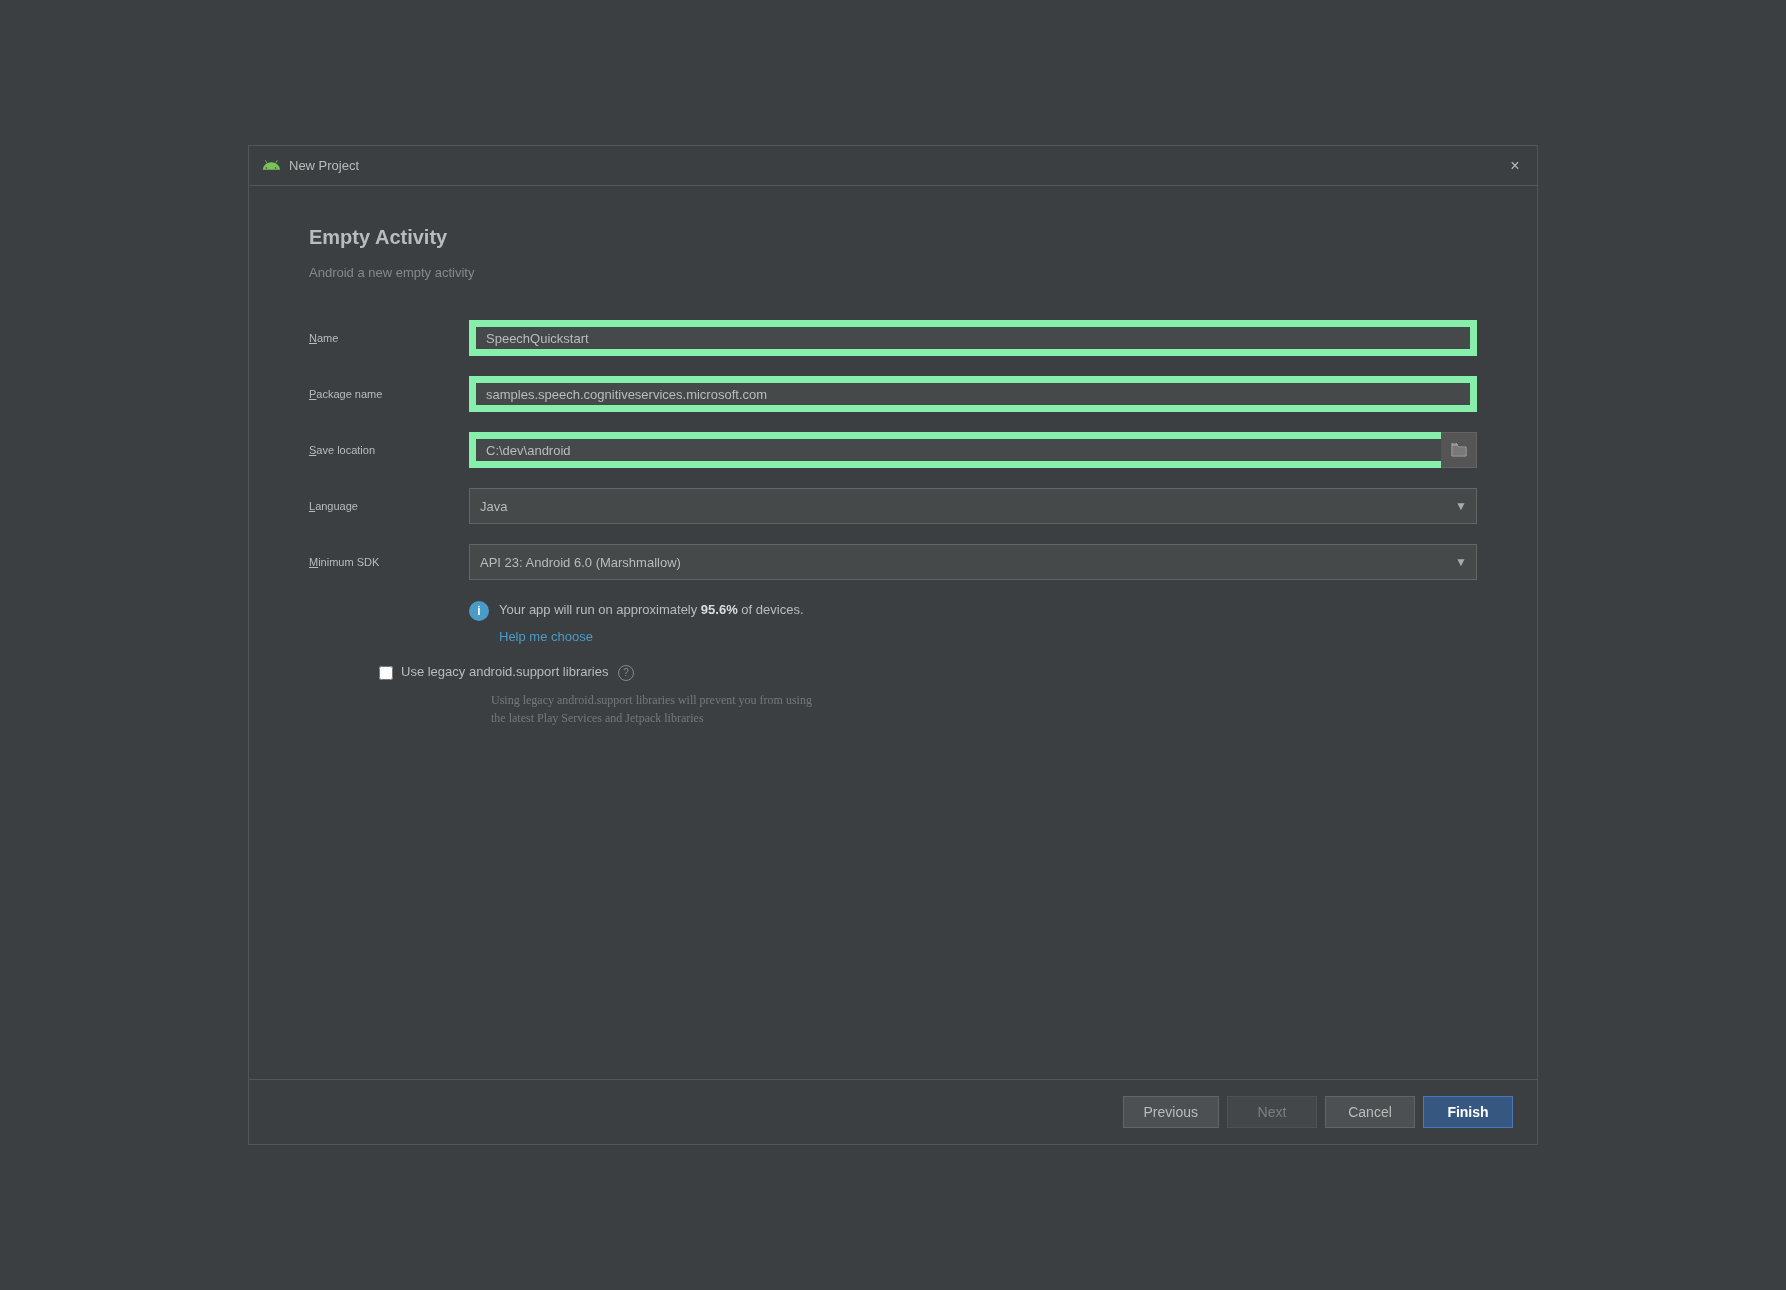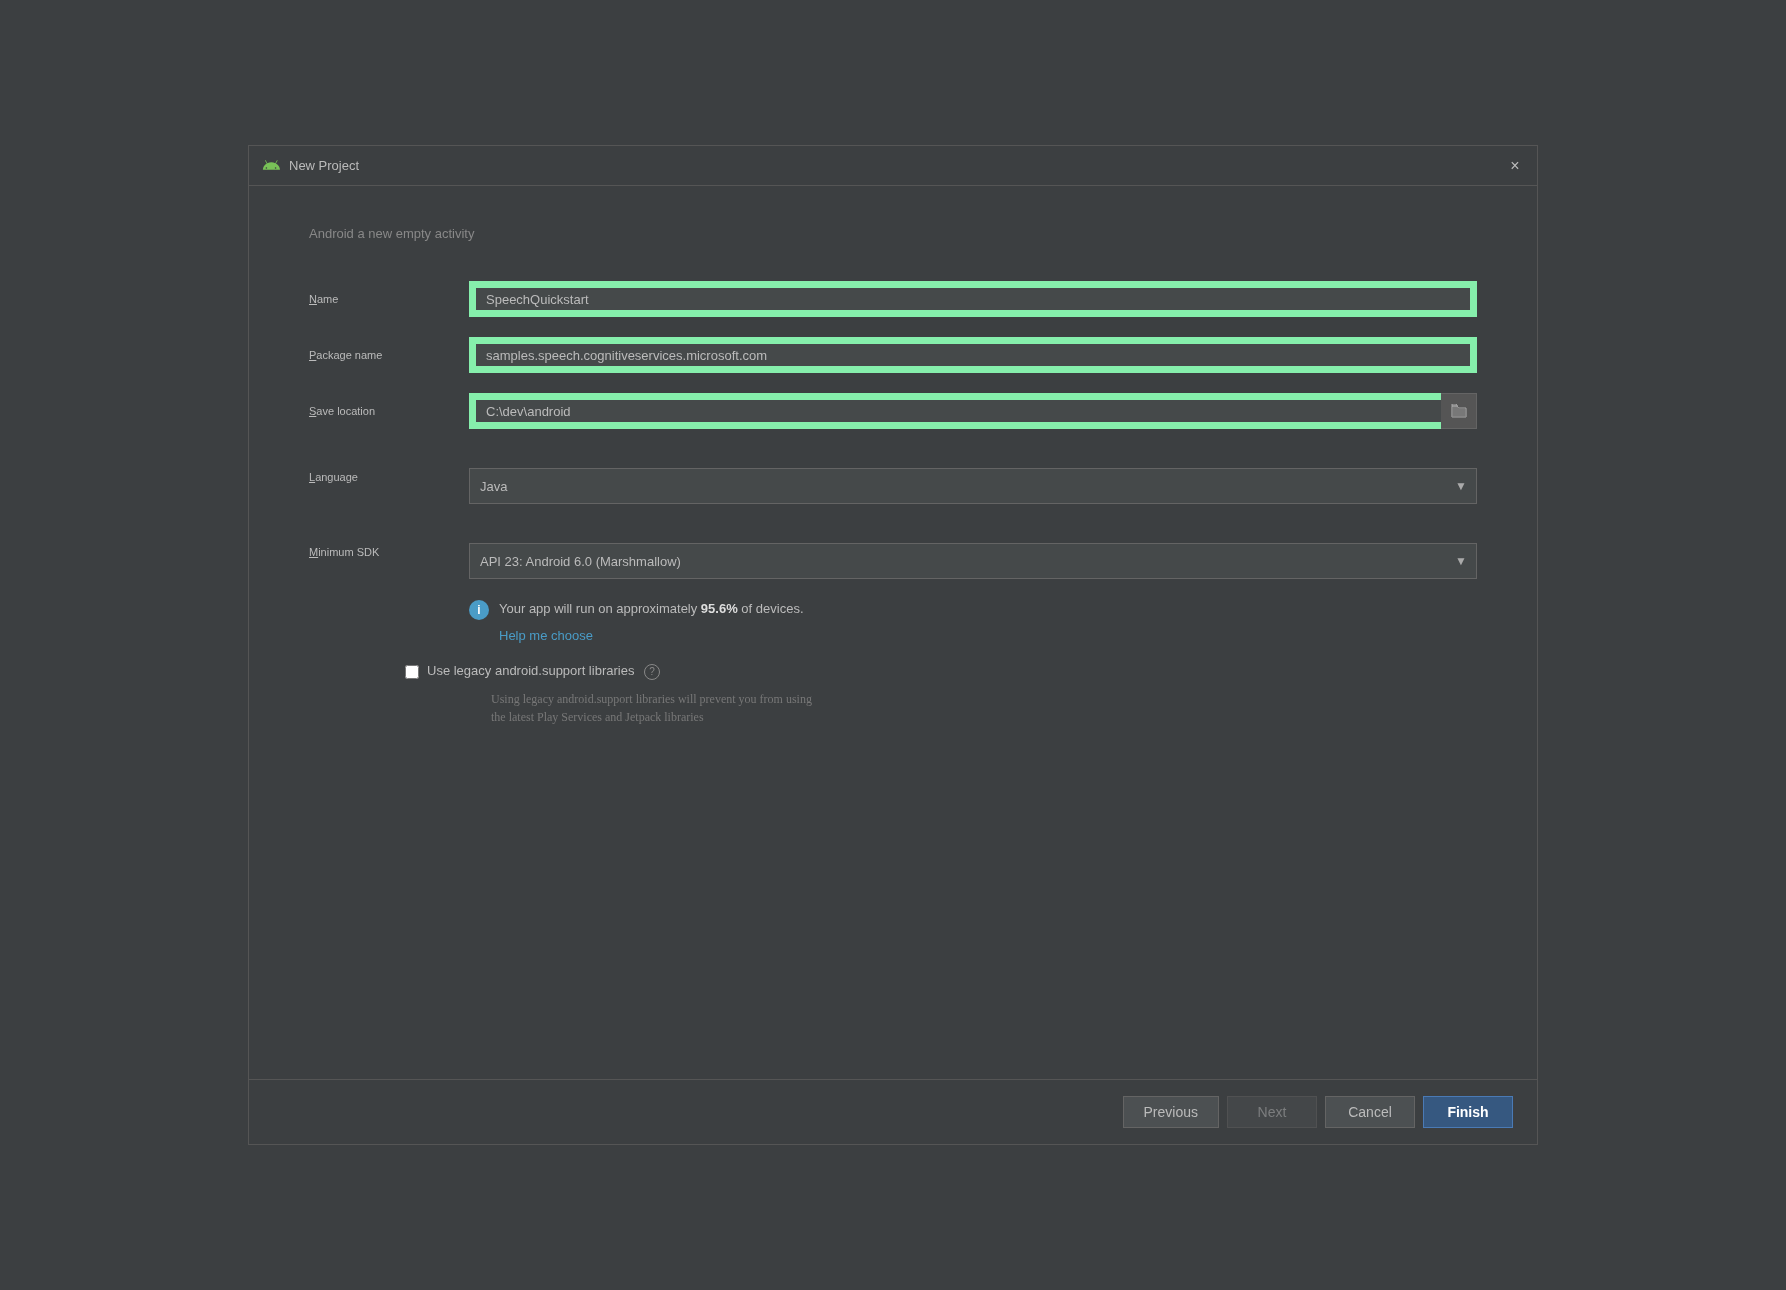--- a/index.html
+++ b/index.html
@@ -129,21 +129,20 @@
       display: flex;
       align-items: center;
       justify-content: center;
       cursor: pointer;
       color: #aaaaaa;
     }
 
     .select-wrapper {
       flex: 1;
       position: relative;
-      margin-top: 19px;
     }
 
     .form-select {
       width: 100%;
       height: 36px;
       background: #45494a;
       border: 1px solid #646464;
       color: #bbbbbb;
       font-size: 13px;
       padding: 0 10px;
@@ -206,21 +205,21 @@
       cursor: pointer;
       text-decoration: none;
       font-size: 13px;
       margin-left: 30px;
       display: block;
     }
 
     .checkbox-row {
       display: flex;
       align-items: flex-start;
-      margin-left: 96px;
+      margin-left: 70px;
       margin-bottom: 10px;
     }
 
     .checkbox-row input[type="checkbox"] {
       margin-right: 8px;
       margin-top: 2px;
       width: 14px;
       height: 14px;
       flex-shrink: 0;
       cursor: pointer;
@@ -298,20 +297,21 @@
 
   <div class="title-bar">
     <svg class="title-bar-icon" viewBox="0 0 24 24" fill="#78C257">
       <path d="M17.523 15.341a.98.98 0 0 1-.98-.976.98.98 0 0 1 .98-.977.98.98 0 0 1 .979.977.98.98 0 0 1-.979.976zm-11.046 0a.98.98 0 0 1-.98-.976.98.98 0 0 1 .98-.977.98.98 0 0 1 .98.977.98.98 0 0 1-.98.976zm11.41-6.333l1.961-3.396a.408.408 0 0 0-.149-.557.408.408 0 0 0-.557.149L17.16 8.626C15.73 7.986 14.113 7.631 12.396 7.631c-1.716 0-3.332.355-4.763.995L5.617 5.204a.408.408 0 0 0-.557-.149.408.408 0 0 0-.15.557l1.961 3.396C3.97 10.756 2.256 13.419 2.256 16.5h20.488c0-3.081-1.714-5.744-4.857-7.492z"></path>
     </svg>
     <span class="title-bar-text">New Project</span>
     <div class="close-btn">×</div>
   </div>
 
   <div class="content">
+    <div class="activity-title">Empty Activity</div>
     <div class="subtitle">Android a new empty activity</div>
 
     <div class="form-row">
       <div class="form-label">
         <span><u>N</u>ame</span>
       </div>
       <input class="form-input" type="text" value="SpeechQuickstart" style="">
     </div>
 
     <div class="form-row">

